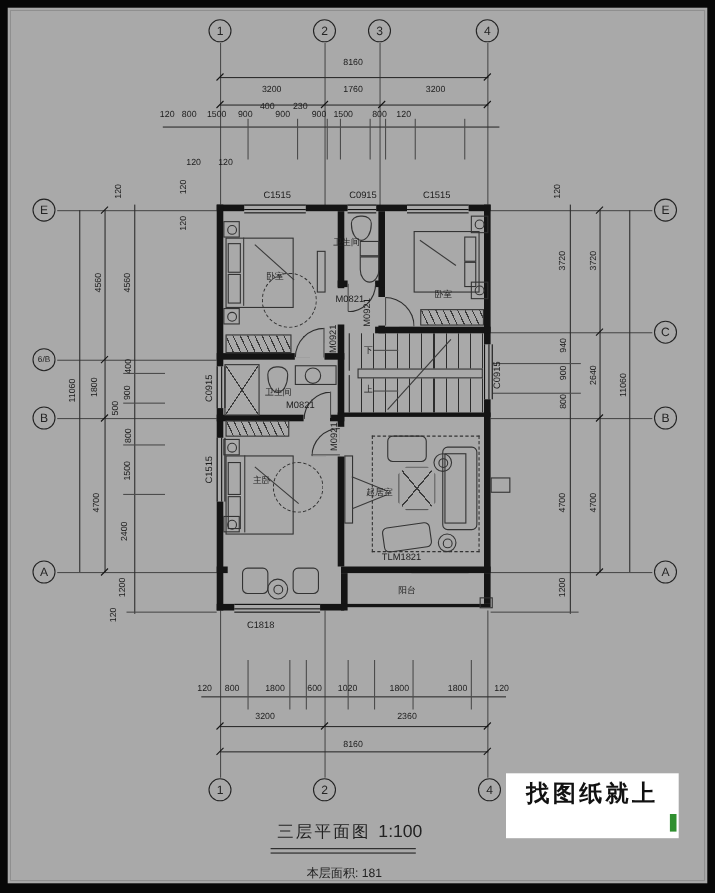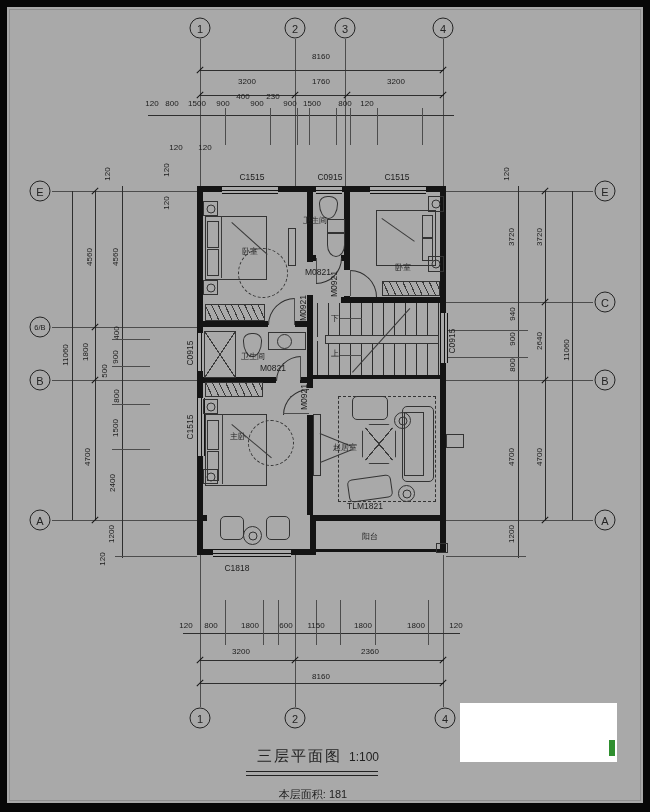--- a/index.html
+++ b/index.html
@@ -38,21 +38,21 @@
   
   .lbl{position:absolute;transform:translate(-50%,-50%);font-size:8px;color:#1c1c1c;white-space:nowrap;letter-spacing:0;line-height:1;}
   .rot{transform:translate(-50%,-50%) rotate(-90deg);}
   .tag{font-size:8.5px;}
   .room{font-size:8px;color:#222;}
   .bub{position:absolute;width:21px;height:21px;border:1.3px solid #242424;border-radius:50%;transform:translate(-50%,-50%);display:flex;align-items:center;justify-content:center;font-size:11px;color:#242424;background:transparent;box-sizing:border-box;}
   .stair{position:absolute;background:repeating-linear-gradient(90deg,transparent 0 10px,#2c2c2c 10px 11px);border-left:1px solid #2c2c2c;}
   
   .titleblk{position:absolute;left:238px;top:747px;width:160px;text-align:center;color:#222;}
   .titleblk .t1{font-size:15px;letter-spacing:2px;}
-  .titleblk .t2{font-size:12px;margin-left:7px;}
+  .titleblk .t2{font-size:16px;margin-left:7px;}
   .uline{position:absolute;background:#222;}
   .areatxt{position:absolute;left:313px;top:794px;transform:translate(-50%,-50%);font-size:11px;color:#222;white-space:nowrap;}
   .wm{position:absolute;left:460px;top:703px;width:157px;height:59px;background:#fff;}
   .wm .l1{position:absolute;left:50%;top:18px;transform:translate(-50%,-50%);font-size:21px;font-weight:bold;color:#111;letter-spacing:3px;white-space:nowrap;}
   .wm .l2{position:absolute;left:48%;top:44px;transform:translate(-50%,-50%);font-size:16px;font-weight:bold;color:#2a22c0;white-space:nowrap;}
   .wm .grn{position:absolute;right:2px;top:37px;width:6px;height:16px;background:#2f8f2f;}
 </style>
 </head>
 <body>
 
@@ -282,21 +282,21 @@
         <span class="lbl  rot" style="left: 513px; top: 365px;">800</span>
         <span class="lbl  rot" style="left: 540px; top: 341px;">2640</span>
         <span class="lbl  rot" style="left: 567px; top: 350px;">11060</span>
         <span class="lbl  rot" style="left: 512px; top: 457px;">4700</span>
         <span class="lbl  rot" style="left: 540px; top: 457px;">4700</span>
         <span class="lbl  rot" style="left: 512px; top: 534px;">1200</span>
         <span class="lbl " style="left: 186px; top: 626px;">120</span>
         <span class="lbl " style="left: 211px; top: 626px;">800</span>
         <span class="lbl " style="left: 250px; top: 626px;">1800</span>
         <span class="lbl " style="left: 286px; top: 626px;">600</span>
-        <span class="lbl " style="left: 316px; top: 626px;">1150</span>
+        <span class="lbl " style="left: 316px; top: 626px;">1020</span>
         <span class="lbl " style="left: 363px; top: 626px;">1800</span>
         <span class="lbl " style="left: 416px; top: 626px;">1800</span>
         <span class="lbl " style="left: 456px; top: 626px;">120</span>
         <span class="lbl " style="left: 241px; top: 652px;">3200</span>
         <span class="lbl " style="left: 370px; top: 652px;">2360</span>
         <span class="lbl " style="left: 321px; top: 677px;">8160</span>
       </div>
   <div id="layer-tags">
         <span class="lbl tag" style="left: 252px; top: 177px;">C1515</span>
         <span class="lbl tag" style="left: 330px; top: 177px;">C0915</span>
@@ -342,17 +342,18 @@
       </div>
 
   <div class="titleblk">
     <span class="t1">三层平面图</span><span class="t2">1:100</span>
   </div>
   <div class="uline" style="left:246px;top:771px;width:132px;height:1px"></div>
   <div class="uline" style="left:246px;top:775px;width:132px;height:1px"></div>
   <div class="areatxt">本层面积: 181</div>
 
   <div class="wm">
+    <span class="l1">找图纸就上</span>
     <span class="grn"></span>
   </div>
 
 </div>
 </div>
 
 </body></html>

